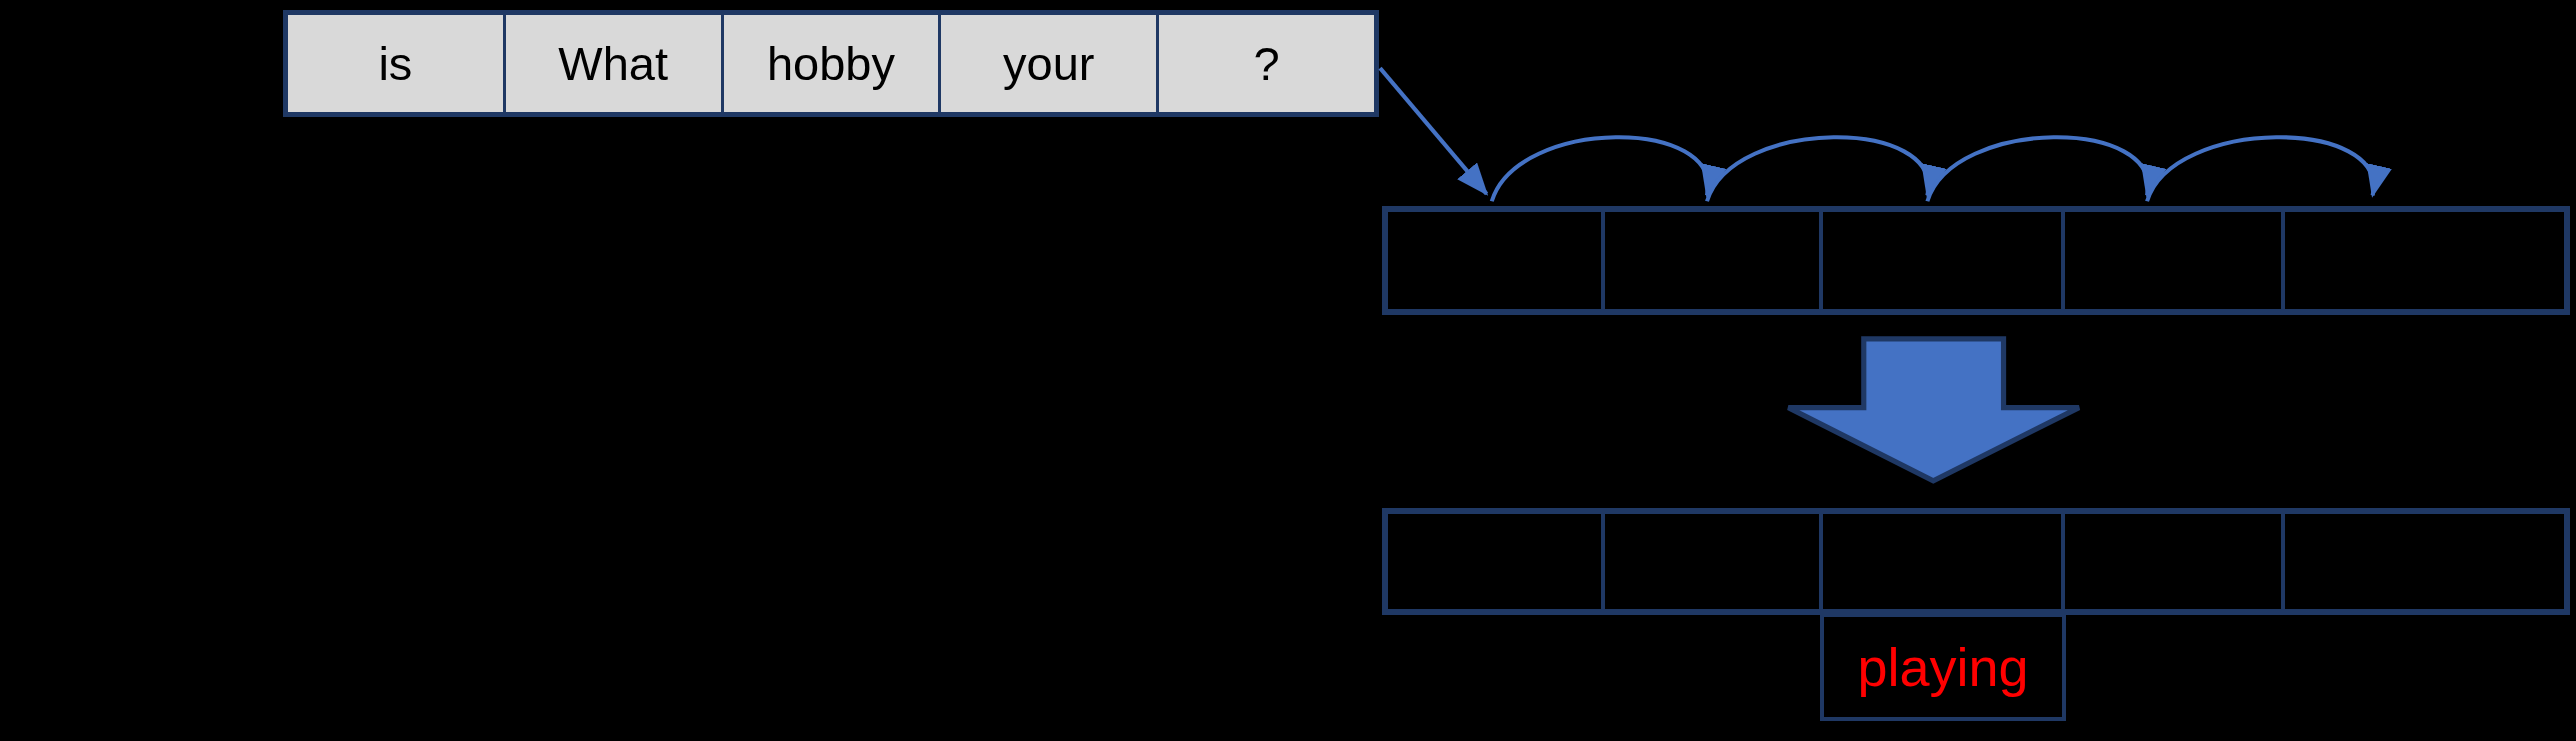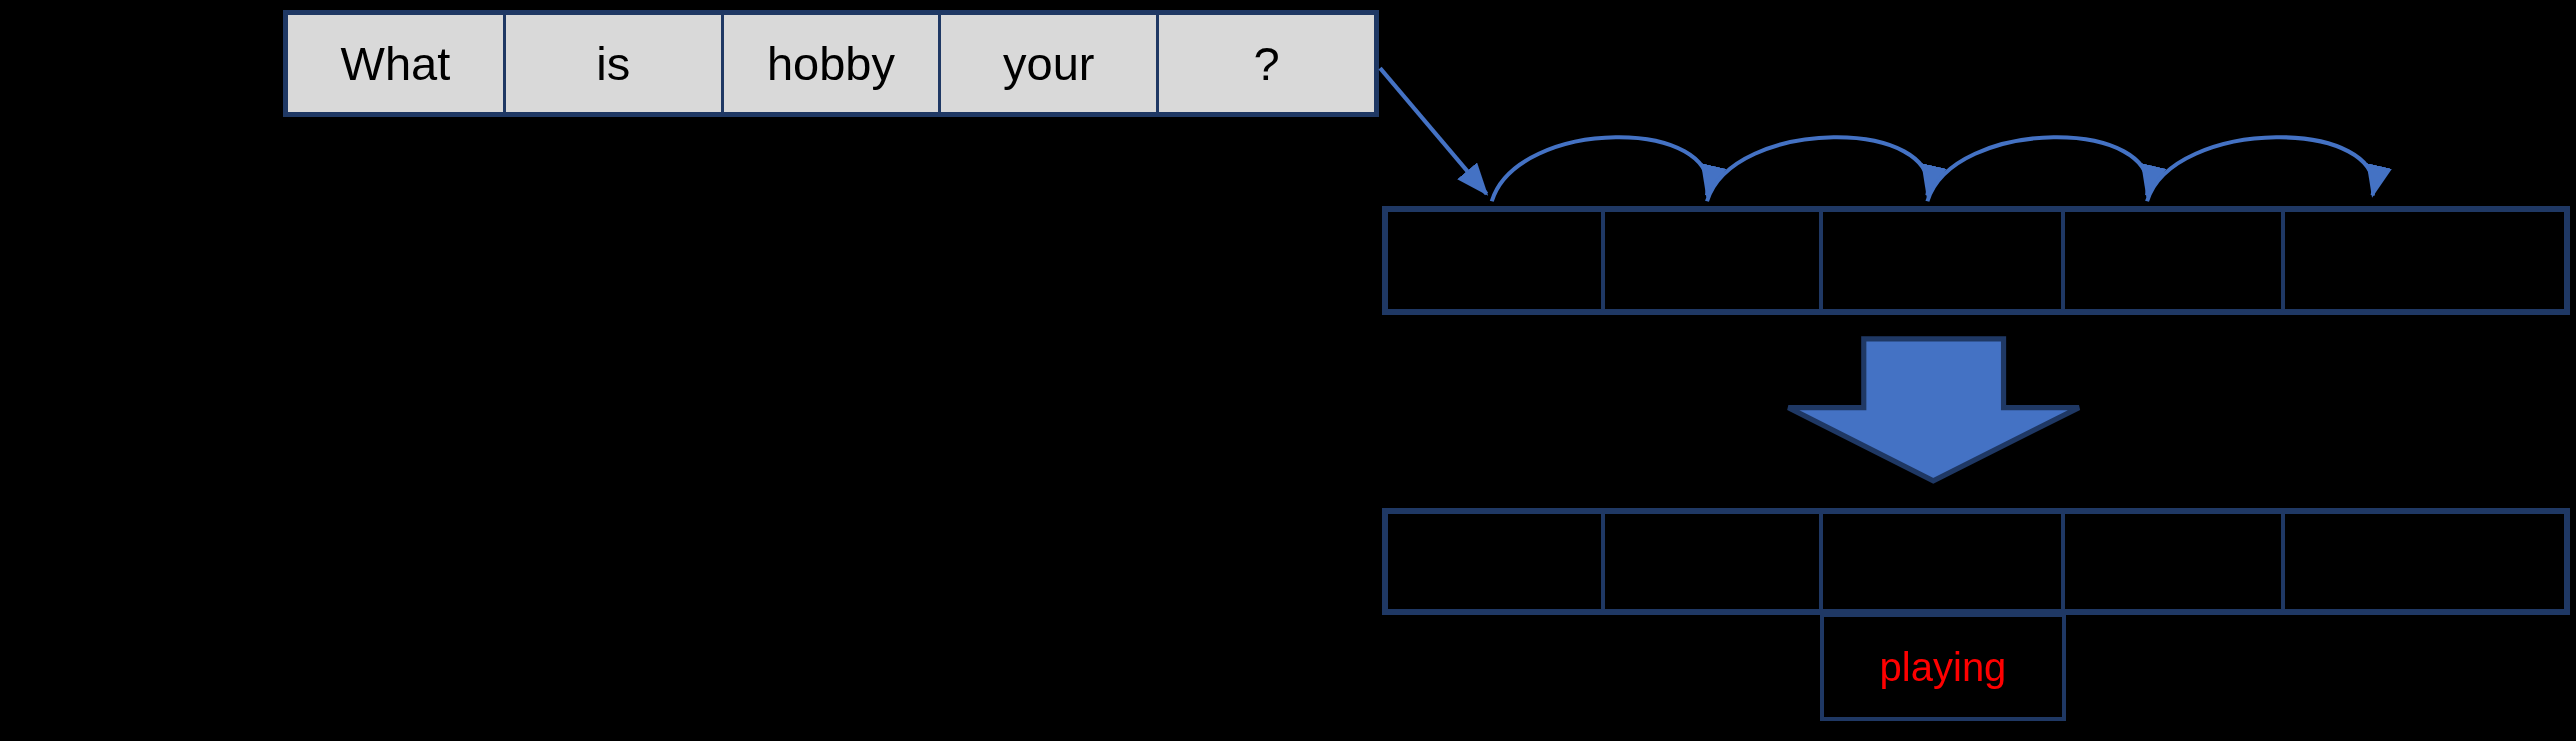--- a/index.html
+++ b/index.html
@@ -75,21 +75,21 @@
     width: 246px; height: 108px;
     box-sizing: border-box;
     border: 4.4px solid var(--border-navy, #1F3864);
     display: flex;
     align-items: center;
     justify-content: center;
     background: transparent;
   }
   .prediction-cell span {
     color: var(--prediction-red, #FF0000);
-    font-size: 40px;
+    font-size: 54px;
     line-height: 1;
   }
 
   
   .overlay {
     position: absolute;
     left: 0; top: 0;
     width: 2576px;
     height: 742px;
     pointer-events: none;
@@ -109,24 +109,24 @@
     stroke-linejoin: miter;
   }
 </style>
 </head>
 <body>
 
 <div class="canvas">
 
   <div class="sentence-table">
     <div class="sentence-cell">
-      <span>What</span>
+      <span>is</span>
     </div>
     <div class="sentence-cell">
-      <span>is</span>
+      <span>What</span>
     </div>
     <div class="sentence-cell">
       <span>hobby</span>
     </div>
     <div class="sentence-cell">
       <span>your</span>
     </div>
     <div class="sentence-cell">
       <span>?</span>
     </div>

